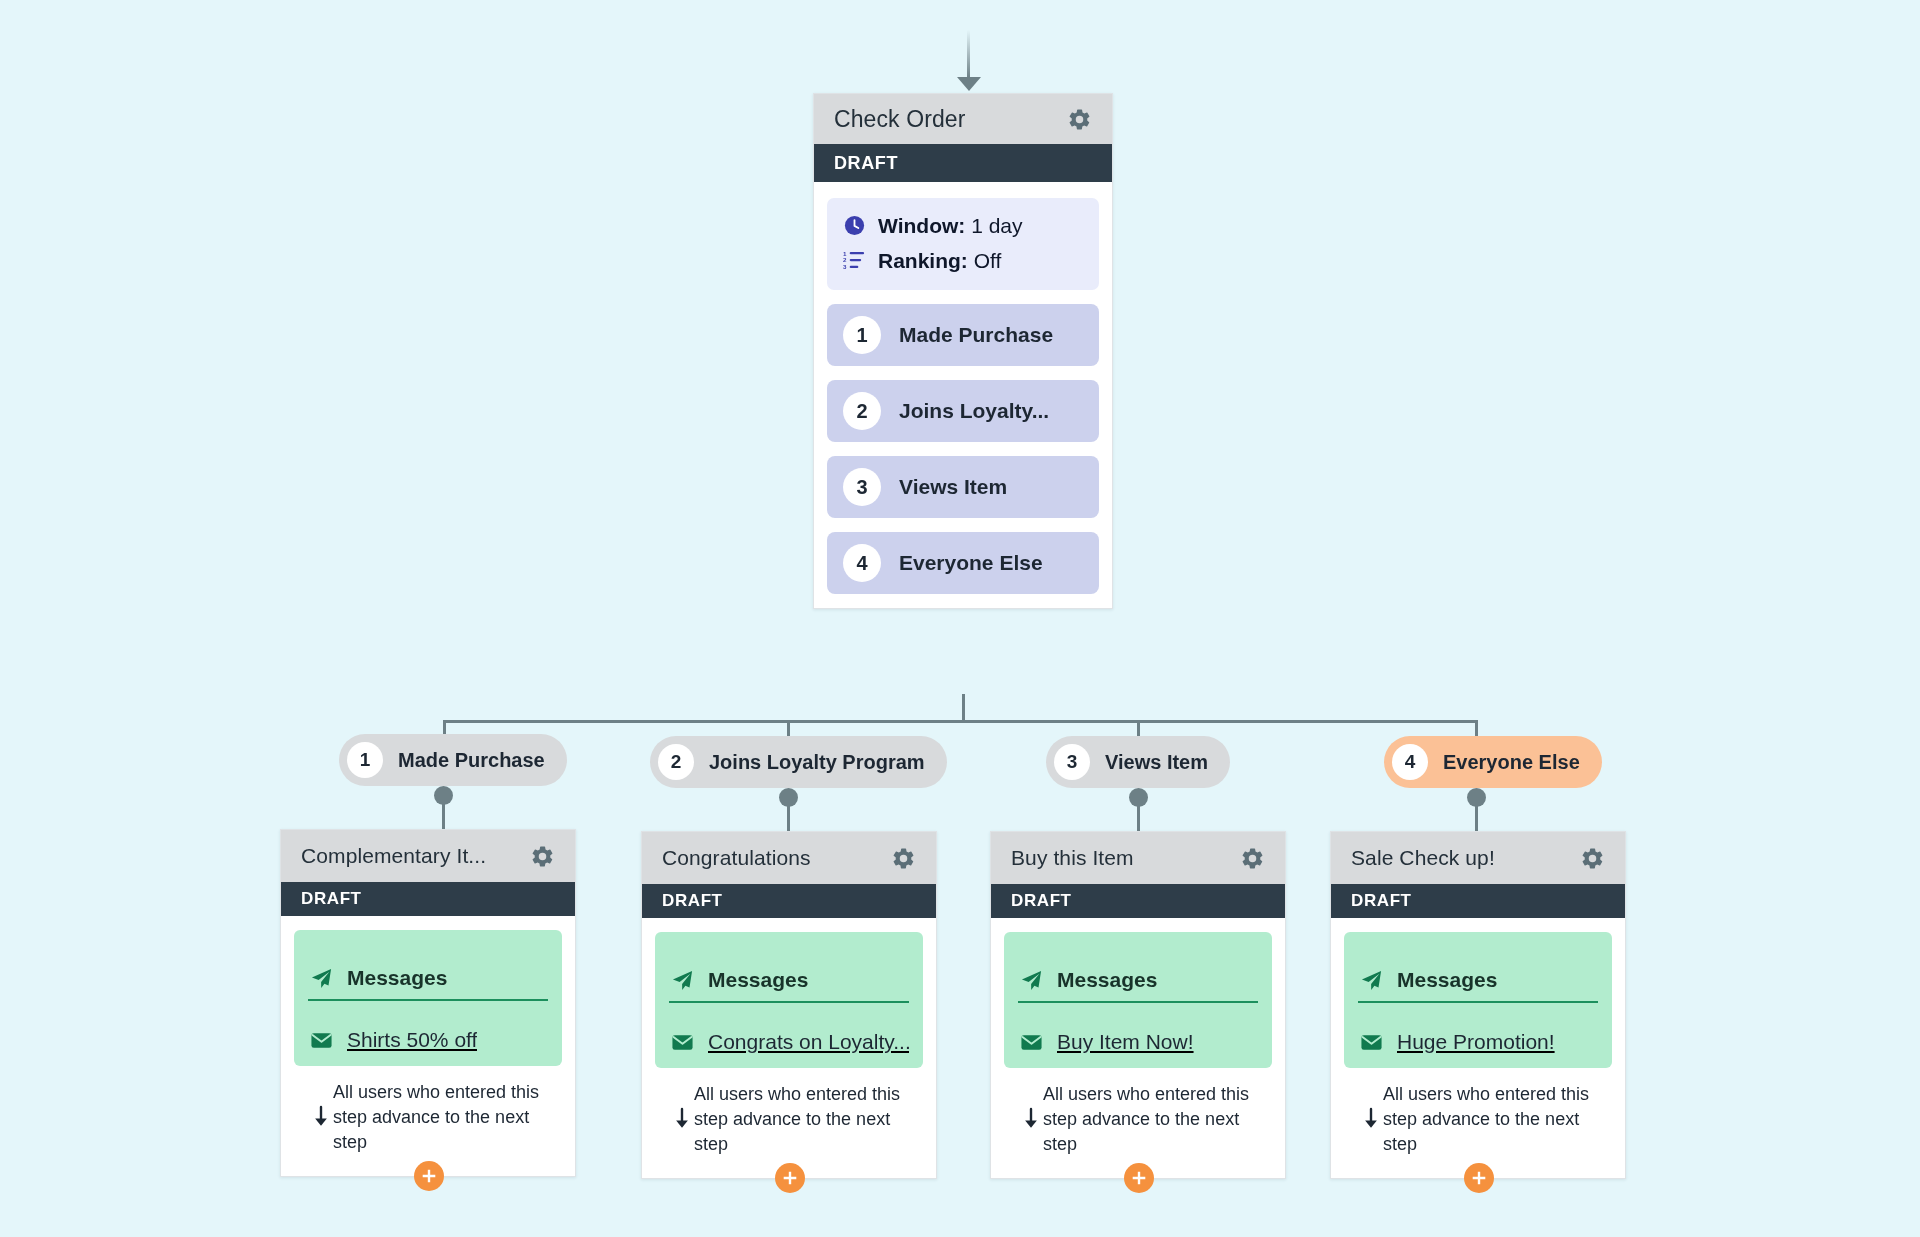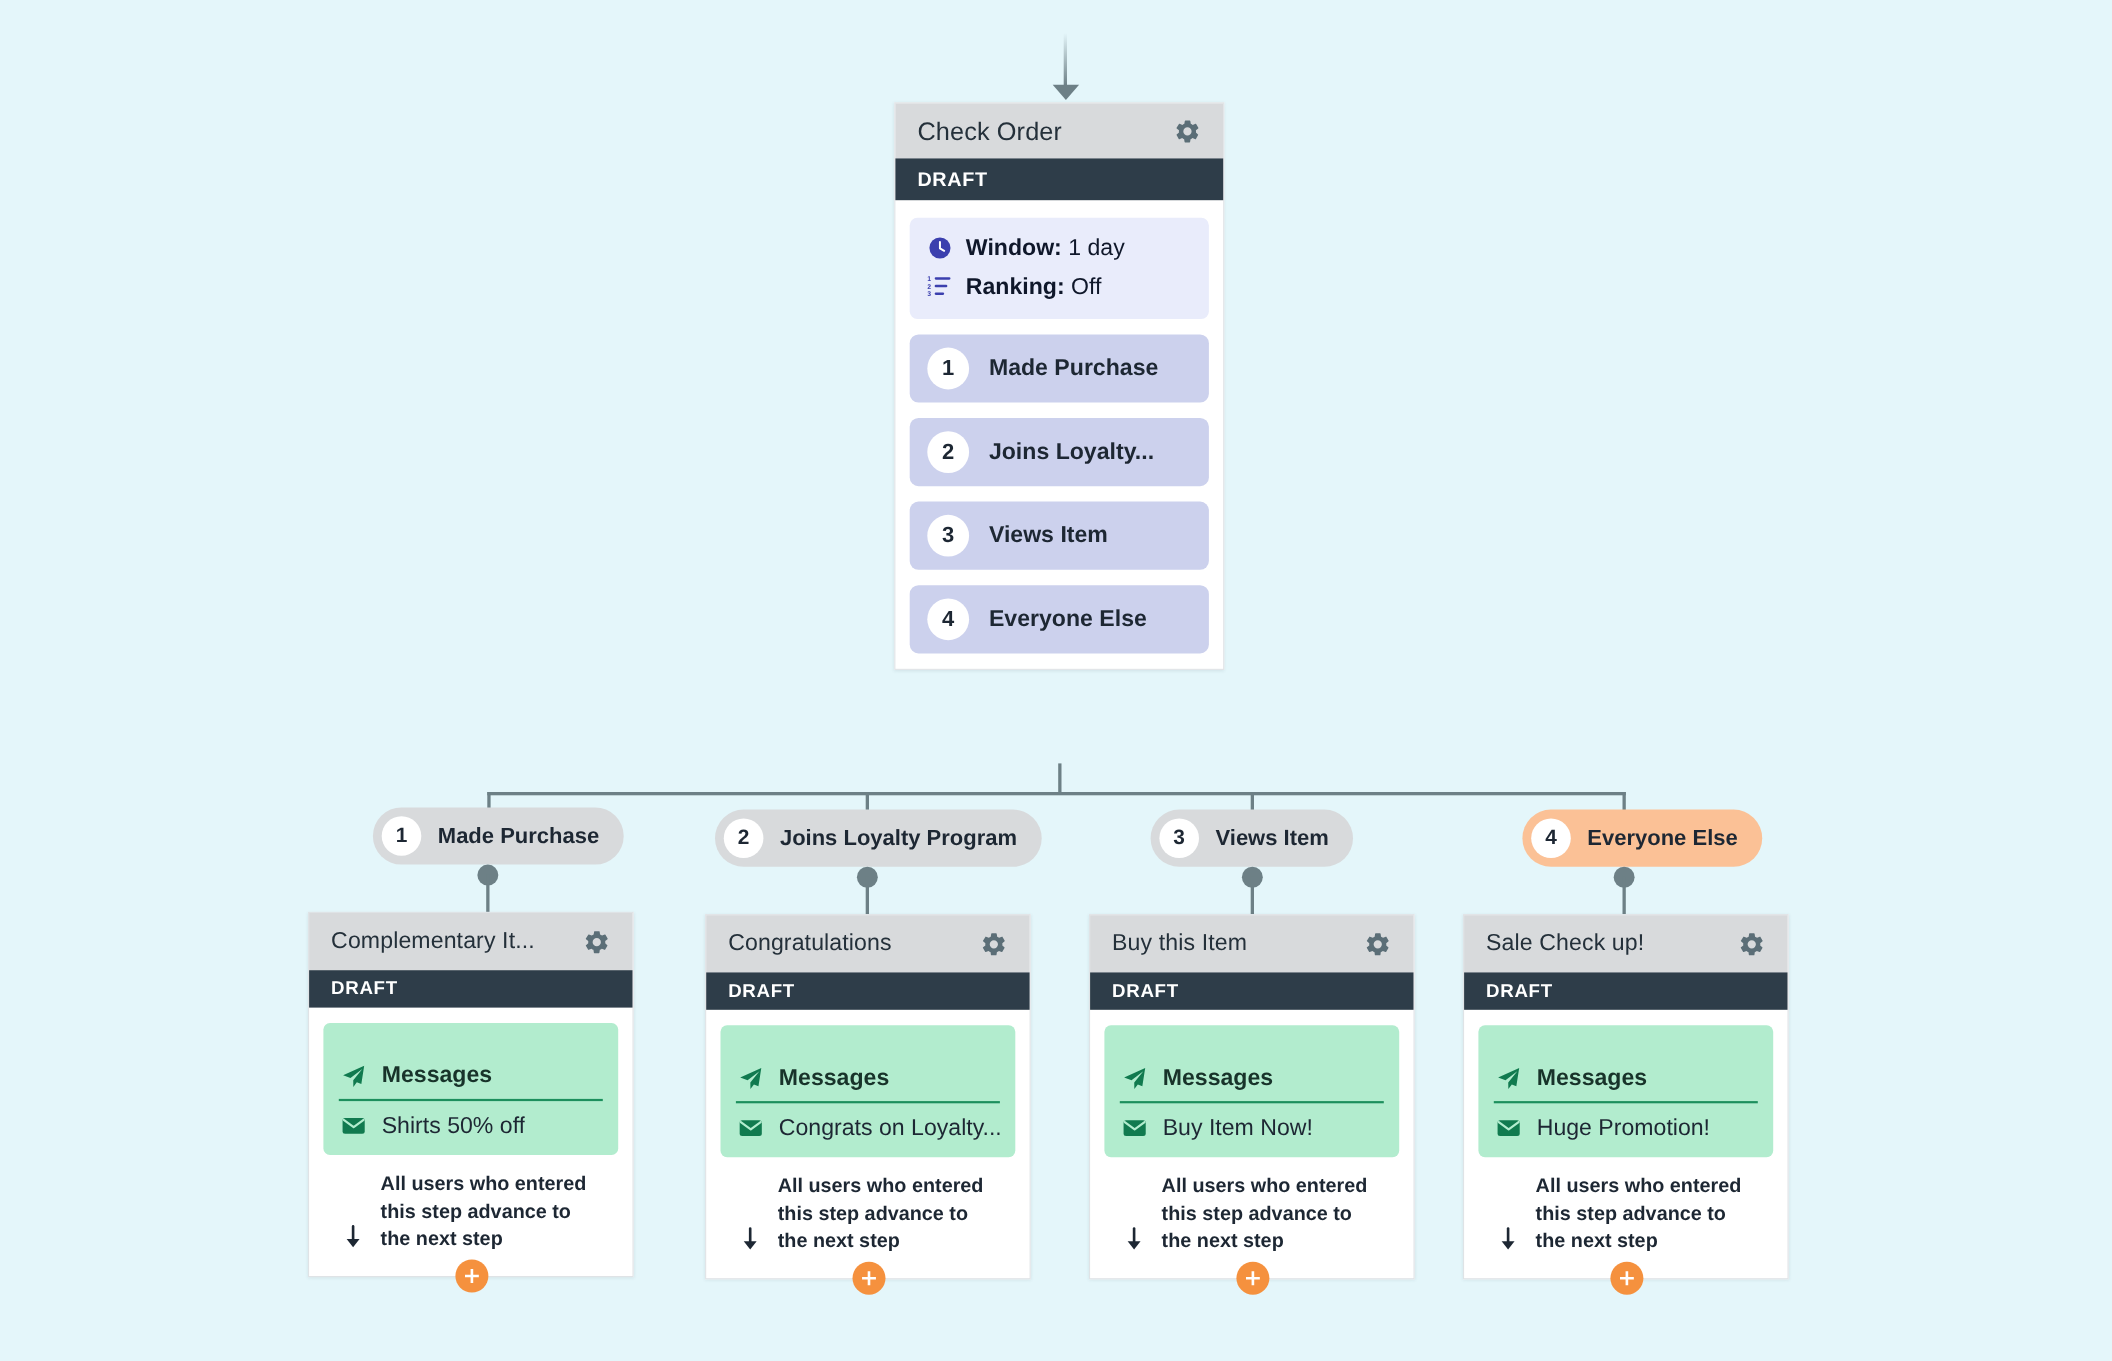--- a/index.html
+++ b/index.html
@@ -173,34 +173,34 @@
   .msg-panel-head {
     display: flex; align-items: center; gap: 13px;
     padding-bottom: 9px;
     border-bottom: 2px solid #1c8f5d;
     margin-top: 24px;
   }
   .msg-panel-head .lbl {
     font-size: 21px; font-weight: bold; color: #18332a;
   }
   .msg-item {
-    display: flex; align-items: flex-start; gap: 13px;
-    padding-top: 11px;
+    display: flex; align-items: flex-end; gap: 13px;
+    padding-top: 27px;
+    text-decoration: underline;
   }
   .msg-item .lbl {
     font-size: 21px; color: #1d2733; white-space: nowrap;
     overflow: hidden; text-overflow: clip;
   }
   .msg-icon { width: 26px; flex: 0 0 26px; display:flex; align-items:center; justify-content:center; }
   .msg-icon svg { display:block; }
 
   .advance-row {
-    display: flex; align-items: flex-end; gap: 13px;
+    display: flex; align-items: center; 
     padding: 14px 13px 22px 15px;
-    font-weight: bold;
   }
   .advance-row .adv-icon { width: 24px; flex: 0 0 24px; display:flex; justify-content:center; }
   .advance-row .adv-text {
     font-size: 18px; color: #1d2733; line-height: 1.38;
   }
 
   .plus-btn {
     position: absolute;
     width: 30px; height: 30px;
     border-radius: 50%;

